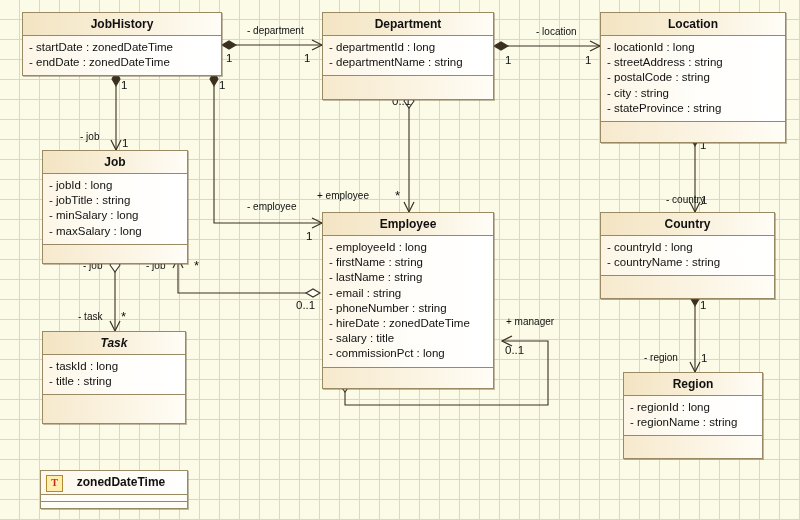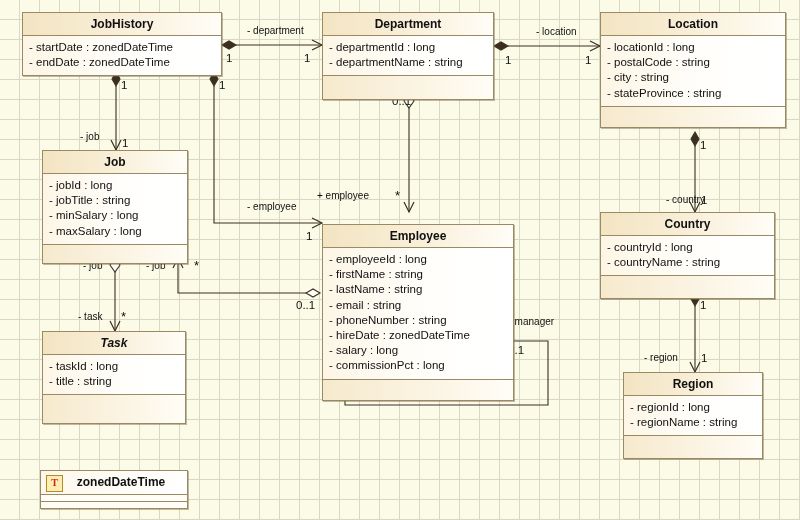--- a/index.html
+++ b/index.html
@@ -187,48 +187,49 @@
     <div class="attrs" style="border-bottom:none;">
       <div>- startDate : zonedDateTime</div>
       <div>- endDate : zonedDateTime</div>
     </div>
   </div>
 
   <div class="umlbox" style="left:600px;top:12px;width:186px;">
     <div class="hdr">Location</div>
     <div class="attrs">
       <div>- locationId : long</div>
+      <div>- streetAddress : string</div>
       <div>- postalCode : string</div>
       <div>- city : string</div>
       <div>- stateProvince : string</div>
     </div>
     <div class="ops" style="height:20px;"></div>
   </div>
 
   <div class="umlbox" style="left:42px;top:150px;width:146px;">
     <div class="hdr">Job</div>
     <div class="attrs">
       <div>- jobId : long</div>
       <div>- jobTitle : string</div>
       <div>- minSalary : long</div>
       <div>- maxSalary : long</div>
     </div>
     <div class="ops" style="height:18px;"></div>
   </div>
 
-  <div class="umlbox" style="left:322px;top:224px;width:192px;">
+  <div class="umlbox" style="left:322px;top:212px;width:172px;">
     <div class="hdr">Employee</div>
     <div class="attrs">
       <div>- employeeId : long</div>
       <div>- firstName : string</div>
       <div>- lastName : string</div>
       <div>- email : string</div>
       <div>- phoneNumber : string</div>
       <div>- hireDate : zonedDateTime</div>
-      <div>- salary : long</div>
+      <div>- salary : title</div>
       <div>- commissionPct : long</div>
     </div>
     <div class="ops" style="height:20px;"></div>
   </div>
 
   <div class="umlbox" style="left:600px;top:212px;width:175px;">
     <div class="hdr">Country</div>
     <div class="attrs">
       <div>- countryId : long</div>
       <div>- countryName : string</div>

